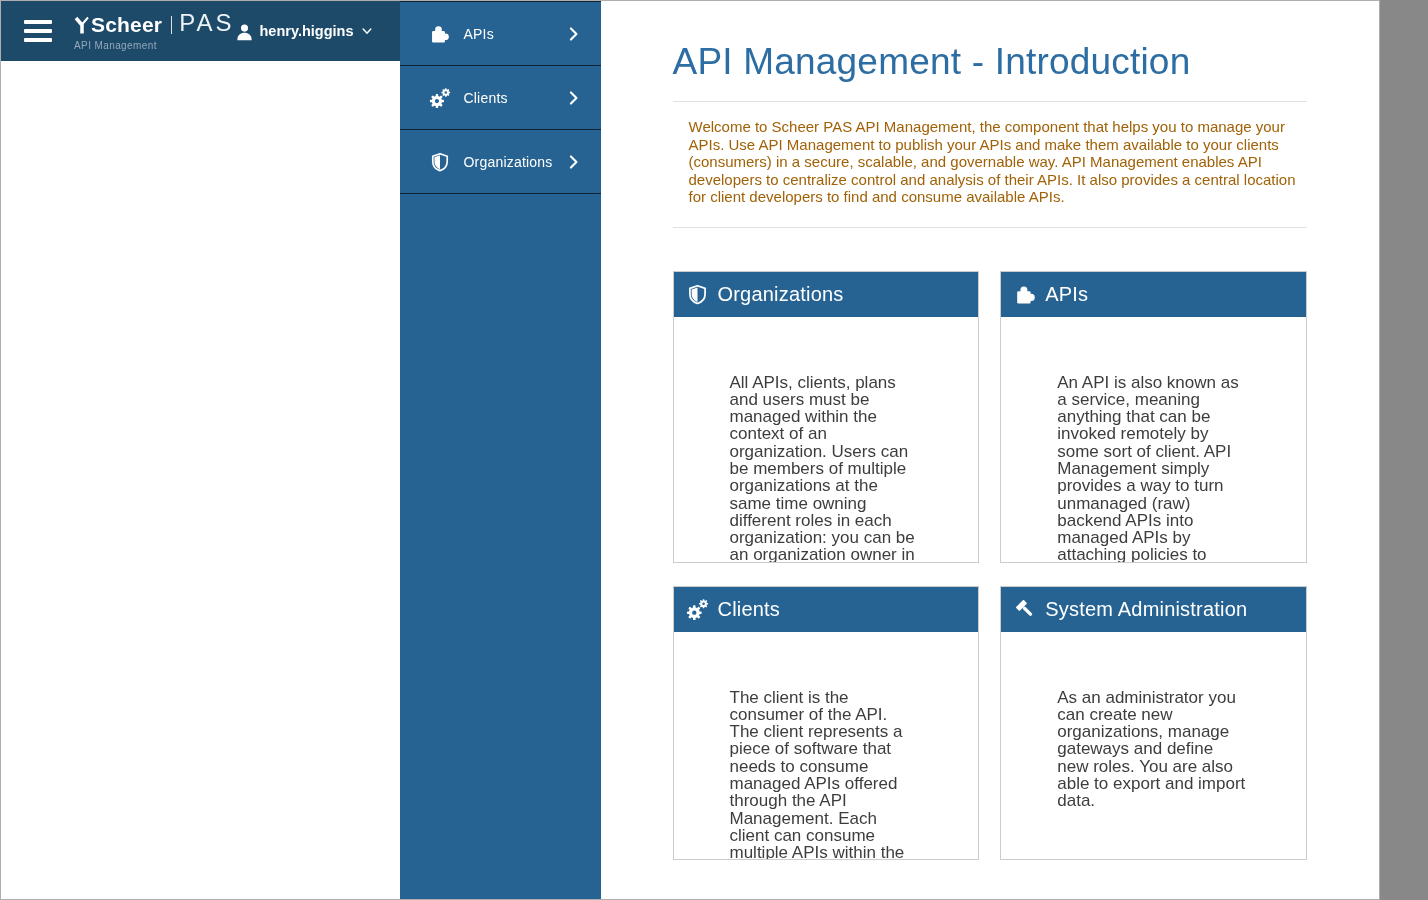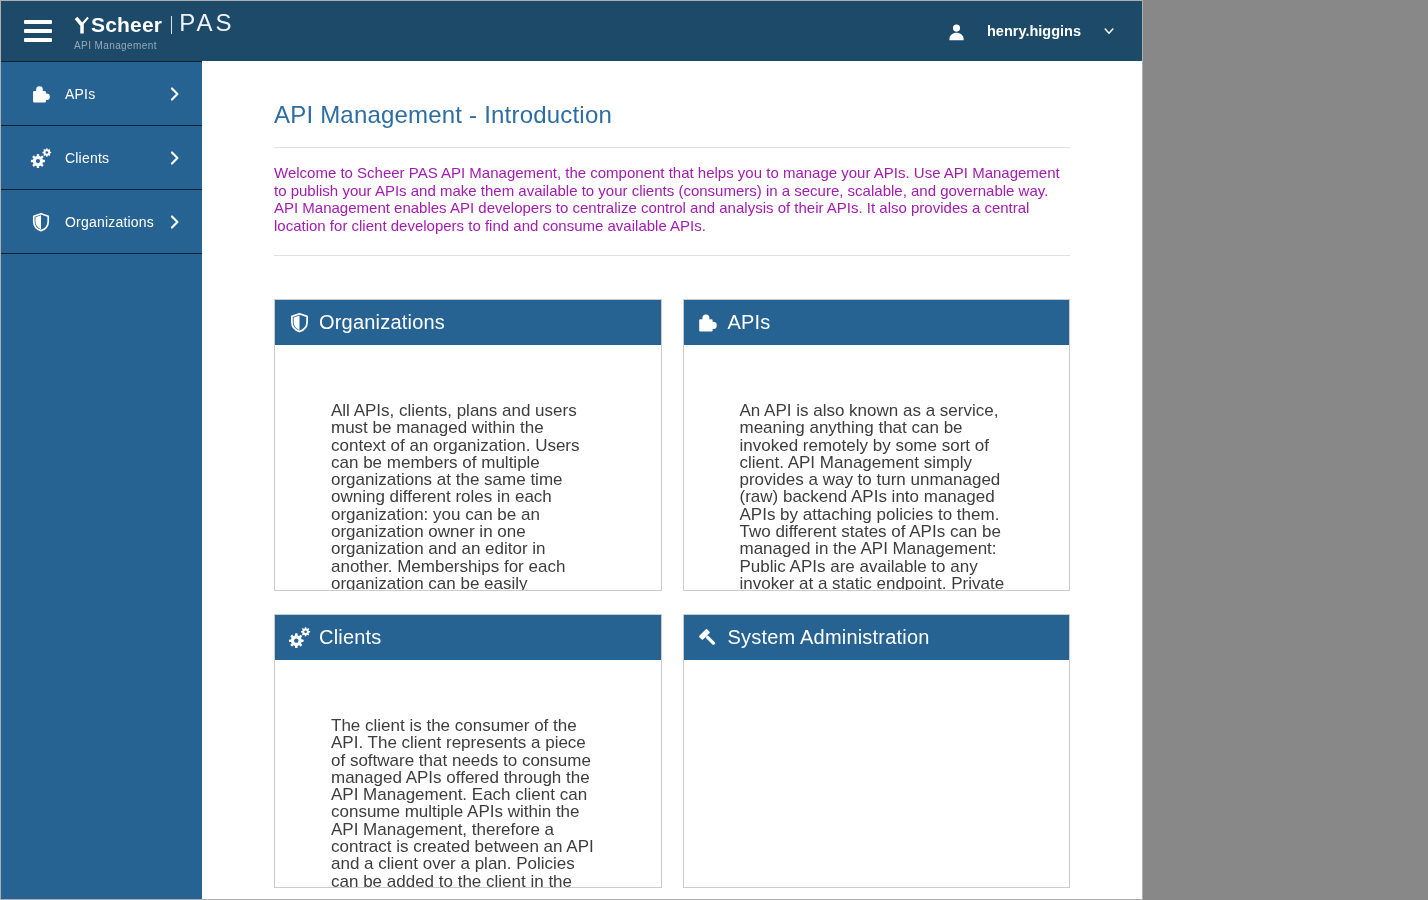--- a/index.html
+++ b/index.html
@@ -1,54 +1,54 @@
 <!DOCTYPE html>
 <html><head>
 <meta charset="utf-8">
 <style>
   html,body{margin:0;padding:0;background:#888;}
   .page{
-    width:1143px;height:900px;box-sizing:border-box;
+    width:1380px;height:900px;box-sizing:border-box;
     border:1px solid #aeaeae;background:#fff;
-    display:flex;flex-direction:column;overflow:hidden;
+    display:flex;flex-direction:row;overflow:hidden;
     font-family:"Liberation Sans",sans-serif;
   }
   
   .topbar{
     flex:0 0 60px;height:60px;background:#1d4a68;
     display:flex;align-items:center;color:#fff;
   }
   .menu-btn{margin-left:23px;width:28px;height:22px;display:flex;flex-direction:column;justify-content:space-between;cursor:pointer;background:none;border:none;padding:0;}
   .menu-btn span{display:block;height:4px;background:#fff;border-radius:1px;}
   .brand{margin-left:22px;display:flex;flex-direction:column;line-height:1;}
   .brand-row{display:flex;align-items:flex-end;}
   .brand-mark{width:15px;height:19px;margin-right:2px;}
   .brand-name{font-size:21px;font-weight:700;color:#fff;letter-spacing:0.2px;}
   .brand-sep{width:1px;height:18px;background:rgba(255,255,255,0.85);margin:0 7px 1px 9px;}
   .brand-suffix{font-size:24px;font-weight:300;color:#eef3f7;letter-spacing:3px;}
   .brand-subtitle{font-size:10px;color:#93a9bb;margin-top:6px;letter-spacing:0.4px;}
-  .user-menu{margin-left:auto;margin-right:26px;display:flex;align-items:center;gap:21px;cursor:pointer;}
+  .user-menu{margin-left:auto;margin-right:26px;display:flex;align-items:center;gap:6px;cursor:pointer;}
   .user-name{font-size:14.5px;font-weight:700;color:#fff;}
   
   .layout{flex:1;display:flex;min-height:0;}
   .sidebar{flex:0 0 201px;width:201px;background:#276392;}
   .nav{border-top:1px solid #0c2233;}
   .nav-item{
     height:63px;display:flex;align-items:center;
     padding:0 20px 0 29px;border-bottom:1px solid #0c2233;
     color:#fff;cursor:pointer;
   }
   .nav-item .nav-icon{width:22px;height:22px;flex:0 0 22px;display:flex;align-items:center;justify-content:center;}
   .nav-label{margin-left:13px;font-size:14px;font-weight:500;letter-spacing:0.2px;}
   .nav-chevron{margin-left:auto;width:14px;height:16px;}
   
   .main{flex:1;background:#fff;padding:40px 72px 0 72px;overflow:hidden;}
-  .page-title{margin:0;font-size:24px;font-weight:400;color:#2c6da3;letter-spacing:0.2px;}
+  .page-title{margin:0;font-size:37px;font-weight:400;color:#2c6da3;letter-spacing:0.2px;}
   .rule{border:none;border-top:1px solid #e0e0e0;margin:18px 0 0 0;}
-  .intro{margin:16px 0 0 0;font-size:15px;line-height:17.5px;color:#a21caf;}
+  .intro{margin:16px 0 0 16px;font-size:15px;line-height:17.5px;color:#a16207;}
   .rule2{margin-top:21px;}
   .cards{margin-top:43px;display:grid;grid-template-columns:1fr 1fr;column-gap:21px;row-gap:23px;}
   .card{border:1px solid #ccc;background:#fff;box-sizing:border-box;overflow:hidden;}
   .card-r1{height:292px;}
   .card-r2{height:274px;}
   .card-header{
     background:#276392;height:45px;display:flex;align-items:center;
     padding:0 12px;color:#fff;
   }
   .card-header .card-icon{width:24px;height:24px;display:flex;align-items:center;justify-content:center;}
@@ -233,18 +233,21 @@
 
         <section class="card card-r2">
           <div class="card-header">
             <span class="card-icon">
               <svg width="22" height="22" viewBox="0 0 36 36">
                   <use href="#icon-gavel"></use>
                 </svg>
             </span>
             <span class="card-title">System Administration</span>
           </div>
+          <div class="card-body">
+            <span>As an administrator you can create new organizations, manage gateways and define new roles. You are also able to export and import data.</span>
+          </div>
         </section>
 
       </div>
     </main>
   </div>
 </div>
 
 </body></html>

